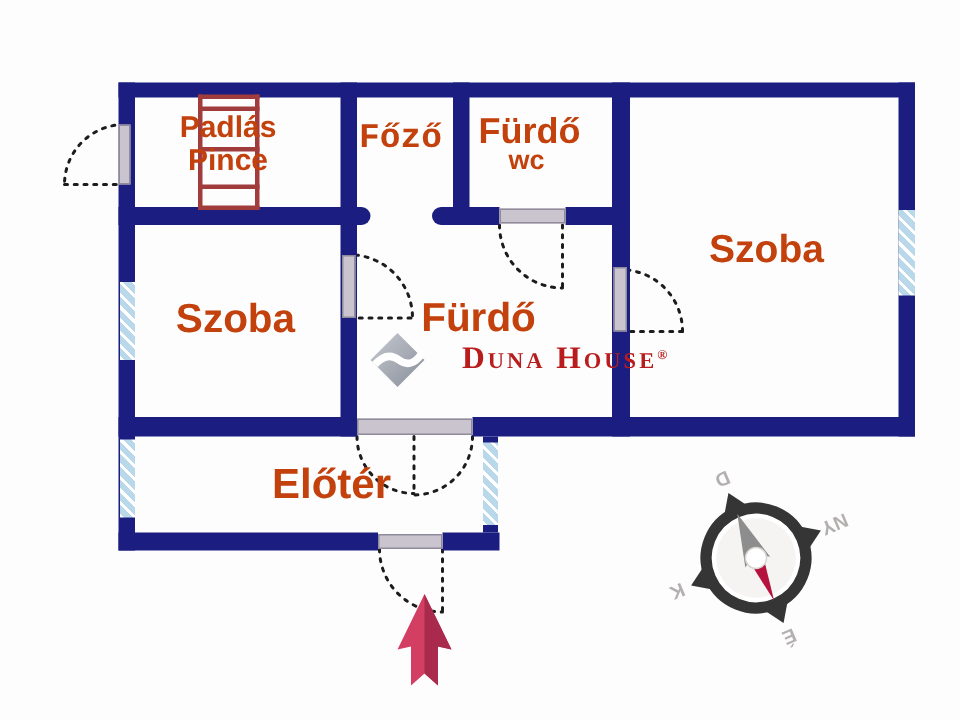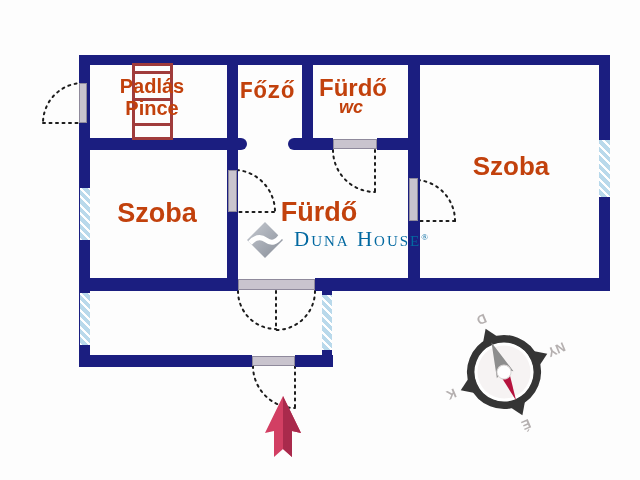--- a/index.html
+++ b/index.html
@@ -16,23 +16,23 @@
   .door{position:absolute;background:#c9c4ce;border:1px solid #8f8a9c;box-sizing:border-box;}
   
   .lbl{position:absolute;transform:translate(-50%,-50%);color:#c2410c;font-weight:bold;
        white-space:nowrap;text-align:center;}
   .lbl.big{font-size:27px;}
   
   .ladder-part{position:absolute;background:#a03c3c;}
   
   svg.overlay{position:absolute;left:0;top:0;}
   
-  .logo-text{position:absolute;left:294px;top:239px;transform:translateY(-50%);
+  .logo-text{position:absolute;left:308px;top:239px;transform:translateY(-50%);
      font-family:"Liberation Serif", serif;font-variant:small-caps;font-size:21px;
-     letter-spacing:2px;color:#0369a1;font-weight:normal;}
+     letter-spacing:2px;color:#b91c1c;font-weight:bold;}
   .logo-text sup{font-size:9px;letter-spacing:0;vertical-align:6px;}
   
   .compass{position:absolute;left:442px;top:310px;width:124px;height:124px;
      transform:rotate(157deg);}
   .cletter{position:absolute;width:34px;text-align:center;transform:translate(-50%,-50%);
      color:#b5b0b0;font-weight:bold;font-size:13px;font-family:"Liberation Sans",sans-serif;}
 </style>
 </head>
 <body>
 
@@ -94,24 +94,25 @@
     <div class="ladder-part" style="left:132px;top:71px;width:41px;height:3px;"></div>
     <div class="ladder-part" style="left:132px;top:98px;width:41px;height:3px;"></div>
     <div class="ladder-part" style="left:132px;top:123px;width:41px;height:3px;"></div>
     <div class="ladder-part" style="left:132px;top:137px;width:41px;height:3px;"></div>
   </div>
 
   <div class="lbl" style="left:152px;top:86px;font-size:20px;">Padlás</div>
   <div class="lbl" style="left:152px;top:108px;font-size:20px;">Pince</div>
   <div class="lbl" style="left:267px;top:92px;font-size:23px;font-family:Liberation Mono, monospace;">Főző</div>
   <div class="lbl" style="left:353px;top:88px;font-size:24px;">Fürdő</div>
-  <div class="lbl" style="left:351px;top:107px;font-size:18px;font-style:italic;">wc</div>
+  <div class="lbl" style="left:351px;top:107px;font-size:18px;">wc</div>
   <div class="lbl big" style="left:157px;top:213px;">Szoba</div>
   <div class="lbl" style="left:511px;top:166px;font-size:26px;">Szoba</div>
   <div class="lbl big" style="left:319px;top:212px;">Fürdő</div>
+  <div class="lbl" style="left:221px;top:323px;font-size:28px;">Előtér</div>
 
   <svg class="overlay" style="left:246px;top:221px;" width="38" height="38">
     <defs>
       <linearGradient id="dg" x1="0" y1="0" x2="1" y2="1">
         <stop offset="0" stop-color="#c6cad1"></stop>
         <stop offset="1" stop-color="#888e99"></stop>
       </linearGradient>
     </defs>
     <polygon points="19,1 37,19 19,37 1,19" fill="url(#dg)"></polygon>
     <path d="M4,22 Q12,13 20,19 T35,15" fill="none" stroke="#ffffff" stroke-width="5"></path>

